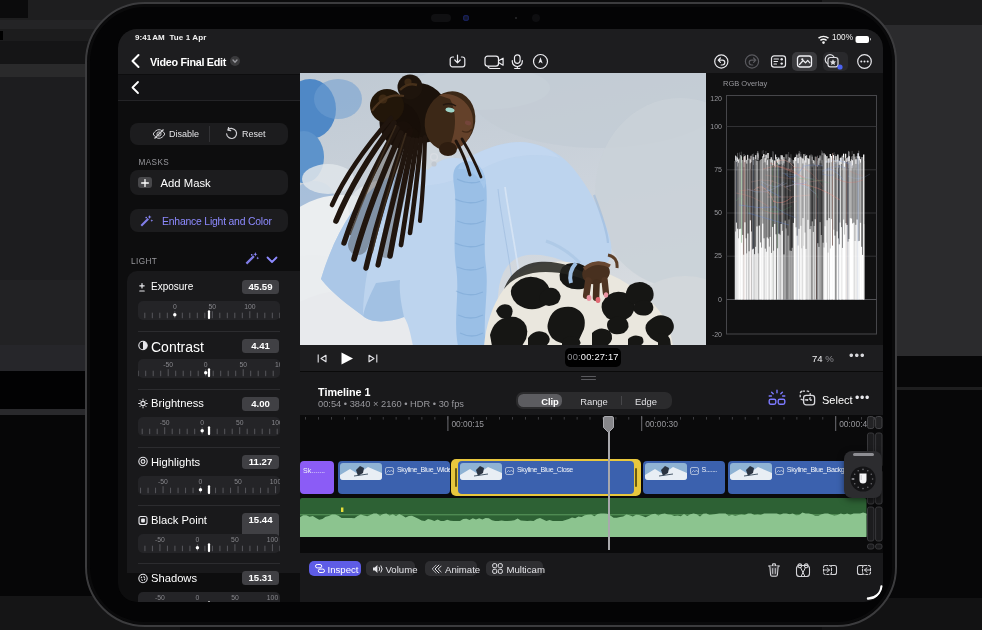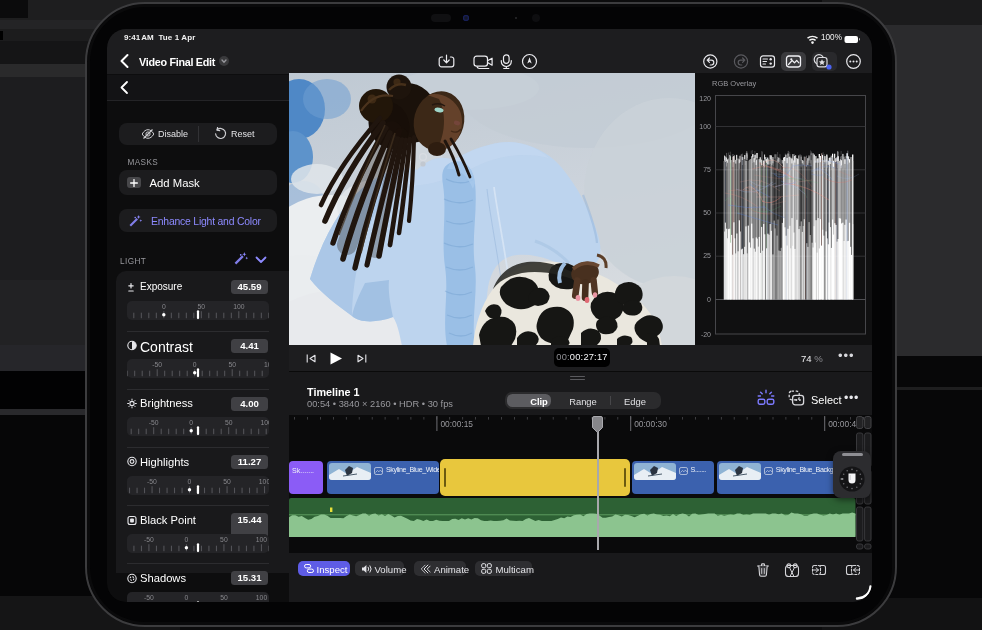--- a/index.html
+++ b/index.html
@@ -28,21 +28,21 @@
 <div class="a" style="right:0;top:25px;width:160px;height:331px;background:#2b2b2d;"></div>
 <div class="a" style="right:0;top:387px;width:160px;height:3px;background:#1e1e1f;"></div>
 <div class="a" style="right:0;top:598px;width:160px;height:32px;background:#121213;"></div>
 
 <div class="a" style="left:85px;top:2px;width:812px;height:625px;border-radius:60px;
  background:#040405;border:2px solid #3c3c3e;box-shadow:inset 0 0 0 3px #0a0a0b;"></div>
 <div class="a" style="left:431px;top:14px;width:20px;height:8px;border-radius:4px;background:#101012;"></div>
 <div class="a" style="left:463px;top:15px;width:6px;height:6px;border-radius:3px;background:#141727;box-shadow:inset 0 0 2px #2436c0;"></div>
 <div class="a" style="left:515px;top:17px;width:2px;height:2px;border-radius:1px;background:#2a2a2c;"></div>
 <div class="a" style="left:532px;top:14px;width:8px;height:8px;border-radius:4px;background:#0e0e10;"></div>
-<div class="a" id="scr" style="left:107px;top:29px;width:765px;height:573px;border-radius:19px;background:#000;overflow:hidden;">
+<div class="a" id="scr" style="left:118px;top:29px;width:765px;height:573px;border-radius:19px;background:#000;overflow:hidden;">
       <div class="a" style="left:0;top:0;width:765px;height:44.5px;background:#1d1d1f;"></div>
       <div class="a" style="left:17px;top:4px;width:200px;height:10px;font-size:8px;font-weight:bold;color:#f2f2f2;letter-spacing:.1px;">9:41 AM&nbsp;&nbsp;Tue 1 Apr</div>
       <svg class="a" style="left:699px;top:3.5px;" width="60" height="12" viewBox="0 0 60 12">
 <g stroke="#f2f2f2" fill="none" stroke-width="1.3">
 <path d="M1.5 5.2 a8 8 0 0 1 10 0" stroke-width="1.5"></path>
 <path d="M3.4 7.4 a5.2 5.2 0 0 1 6.2 0" stroke-width="1.5"></path>
 </g>
 <circle cx="6.5" cy="9.6" r="1.3" fill="#f2f2f2"></circle>
 
 <rect x="38.5" y="3" width="13.5" height="7" rx="2" fill="#fff"></rect>
@@ -1008,20 +1008,33 @@
             <path d="M14 13 l14 -2" stroke="#4a5a6a" stroke-width="1" fill="none"></path>
           </svg></div>
         <svg class="a" style="left:47px;top:6.5px;" width="9" height="8" viewBox="0 0 9 8">
           <rect x="0.5" y="0.5" width="8" height="7" rx="1.6" fill="none" stroke="#cdd6e6" stroke-width="0.9" opacity="0.85"></rect>
           <path d="M1.5 5.5 l2-2 1.4 1.3 1.5-1.7 1.6 1.9" stroke="#cdd6e6" stroke-width="0.8" fill="none" opacity="0.85"></path>
         </svg>
         <div class="a" style="left:59px;top:5.5px;font-size:7.1px;color:#eef2f8;white-space:nowrap;letter-spacing:-0.4px;">Skyline_Blue_Wide</div>
       </div>
       <div class="a" style="left:333px;top:430px;width:190px;height:36.5px;border-radius:5px;background:#e8c73d;"></div>
 <div class="a" style="left:336.5px;top:466.2px;width:183px;height:0;"></div>
+      <div class="a" style="left:340px;top:431.5px;width:176px;height:33.5px;border-radius:4px;background:#3b61ae;overflow:hidden;">
+        <div class="a" style="left:2px;top:2px;width:42px;height:17.5px;border-radius:3px;overflow:hidden;"><svg width="42" height="17.5" viewBox="0 0 42 17.5">
+            <rect width="42" height="17.5" fill="#8fb3d4"></rect>
+            <path d="M0 12 L10 6 L18 11 L28 4 L42 10 V17.5 H0 Z" fill="#e8eef4"></path>
+            <path d="M20 3 l4 2 -1 5 -5 3 -2 -6z" fill="#2a3340"></path>
+            <path d="M14 13 l14 -2" stroke="#4a5a6a" stroke-width="1" fill="none"></path>
+          </svg></div>
+        <svg class="a" style="left:47px;top:6.5px;" width="9" height="8" viewBox="0 0 9 8">
+          <rect x="0.5" y="0.5" width="8" height="7" rx="1.6" fill="none" stroke="#cdd6e6" stroke-width="0.9" opacity="0.85"></rect>
+          <path d="M1.5 5.5 l2-2 1.4 1.3 1.5-1.7 1.6 1.9" stroke="#cdd6e6" stroke-width="0.8" fill="none" opacity="0.85"></path>
+        </svg>
+        <div class="a" style="left:59px;top:5.5px;font-size:7.1px;color:#eef2f8;white-space:nowrap;letter-spacing:-0.4px;">Skyline_Blue_Close</div>
+      </div>
       <div class="a" style="left:337.2px;top:438.5px;width:2.2px;height:19px;border-radius:1px;background:#6b5a10;"></div>
 <div class="a" style="left:516.5px;top:438.5px;width:2.2px;height:19px;border-radius:1px;background:#6b5a10;"></div>
       <div class="a" style="left:524.6px;top:431.5px;width:82px;height:33.5px;border-radius:4px;background:#3b61ae;overflow:hidden;">
         <div class="a" style="left:2px;top:2px;width:42px;height:17.5px;border-radius:3px;overflow:hidden;"><svg width="42" height="17.5" viewBox="0 0 42 17.5">
             <rect width="42" height="17.5" fill="#8fb3d4"></rect>
             <path d="M0 12 L10 6 L18 11 L28 4 L42 10 V17.5 H0 Z" fill="#e8eef4"></path>
             <path d="M20 3 l4 2 -1 5 -5 3 -2 -6z" fill="#2a3340"></path>
             <path d="M14 13 l14 -2" stroke="#4a5a6a" stroke-width="1" fill="none"></path>
           </svg></div>
         <svg class="a" style="left:47px;top:6.5px;" width="9" height="8" viewBox="0 0 9 8">

